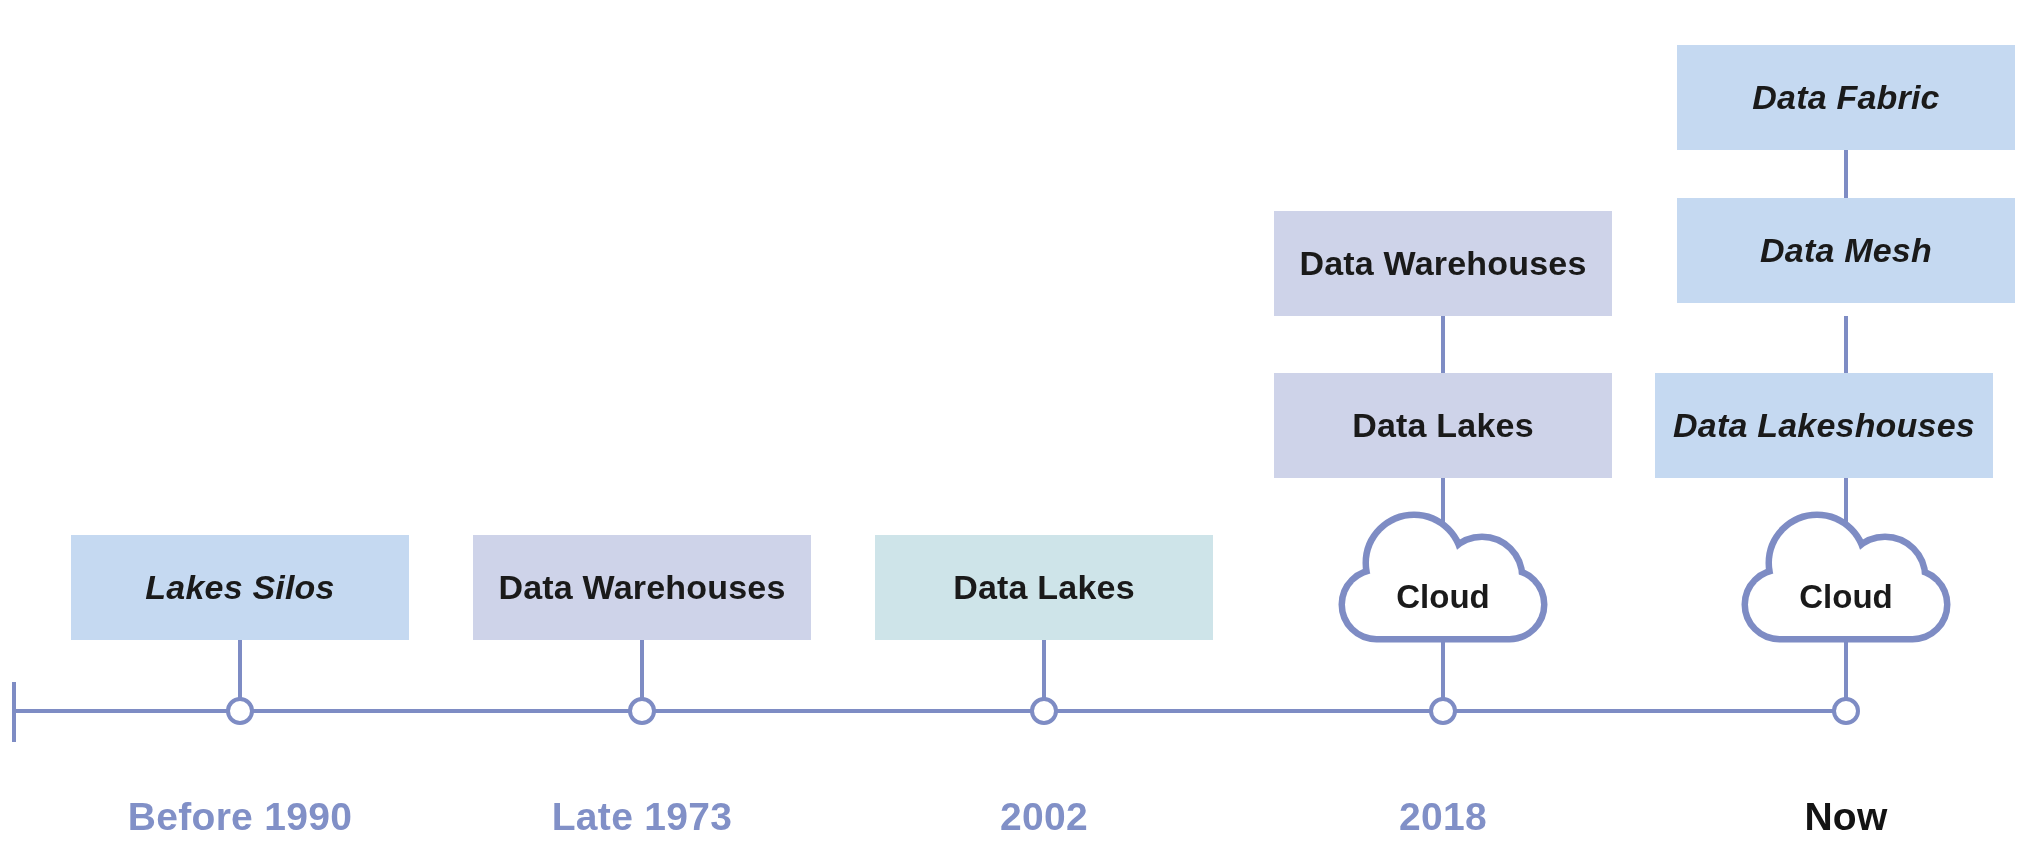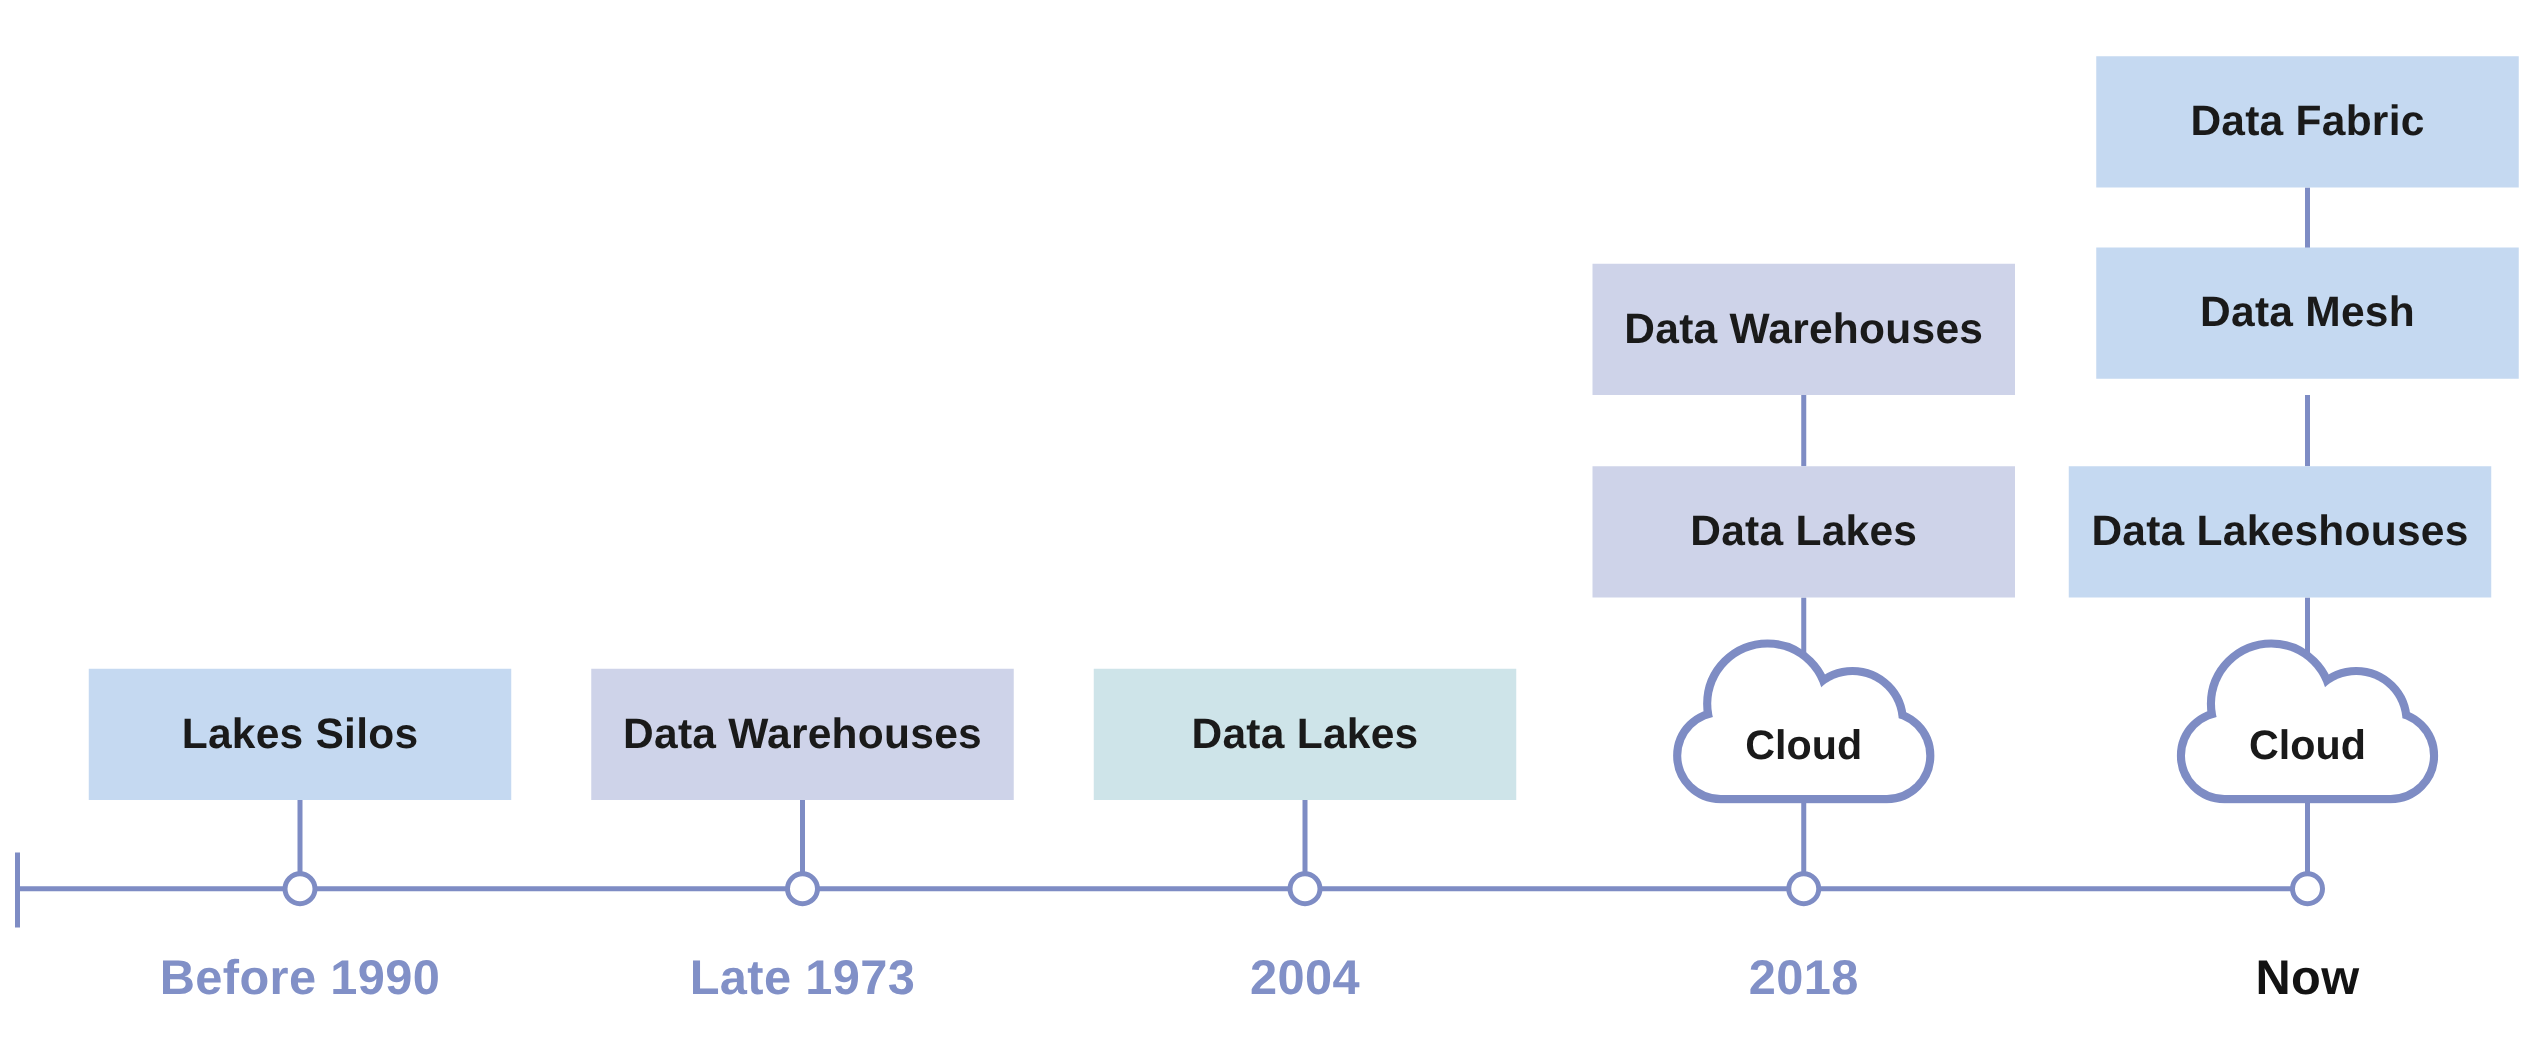--- a/index.html
+++ b/index.html
@@ -21,21 +21,21 @@
     overflow:hidden;
   }
   .box{
     position:absolute;
     width:338px;height:105px;
     display:flex;align-items:center;justify-content:center;
     font-size:34px;font-weight:700;color:var(--box-text);
     letter-spacing:0.2px;
     z-index:2;
   }
-  .box[data-color="blue"]{background:var(--box-blue);}
+  .box[data-color="blue"]{background:var(--box-blue);font-style:italic;}
   .box[data-color="lavender"]{background:var(--box-lavender);}
   .box[data-color="teal"]{background:var(--box-teal);}
   .vline{
     position:absolute;width:4px;background:var(--line);z-index:1;
   }
   .cloud{
     position:absolute;width:210px;height:140px;z-index:3;
   }
   .cloud text{
     font-family:"Liberation Sans", sans-serif;
@@ -48,21 +48,21 @@
   .axis-tick{
     position:absolute;left:12px;top:682px;width:4px;height:60px;
     background:var(--line);z-index:1;
   }
   .node{
     position:absolute;width:20px;height:20px;top:697px;
     border:4px solid var(--line);border-radius:50%;
     background:#ffffff;z-index:4;
   }
   .date{
-    position:absolute;top:763px;width:400px;
+    position:absolute;top:797px;width:400px;
     text-align:center;font-size:39px;font-weight:700;
     color:var(--label);line-height:1;letter-spacing:0.3px;
     z-index:2;
   }
   .date[data-emphasis="true"]{color:var(--label-emphasis);}
 </style>
 </head>
 <body>
 
 <div class="canvas">
@@ -81,21 +81,21 @@
     <div class="box" style="left:473px;top:535px" data-color="lavender">Data Warehouses</div>
     <div class="vline" style="left:640px;top:640px;height:71px"></div>
     <div class="node" style="left:628px"></div>
     <div class="date" style="left:442px" data-emphasis="false">Late 1973</div>
   </div>
 
   <div>
     <div class="box" style="left:875px;top:535px" data-color="teal">Data Lakes</div>
     <div class="vline" style="left:1042px;top:640px;height:71px"></div>
     <div class="node" style="left:1030px"></div>
-    <div class="date" style="left:844px" data-emphasis="false">2004</div>
+    <div class="date" style="left:844px" data-emphasis="false">2002</div>
   </div>
 
   <div>
     <div class="box" style="left:1274px;top:211px" data-color="lavender">Data Warehouses</div>
     <div class="vline" style="left:1441px;top:316px;height:57px"></div>
     <div class="box" style="left:1274px;top:373px" data-color="lavender">Data Lakes</div>
     <div class="vline" style="left:1441px;top:478px;height:233px"></div>
     <svg class="cloud" style="left:1338px;top:503px" viewBox="0 0 210 140">
       <g stroke="#7e8cc4" stroke-width="13" fill="#ffffff">
         <circle cx="76" cy="60" r="45"></circle>

